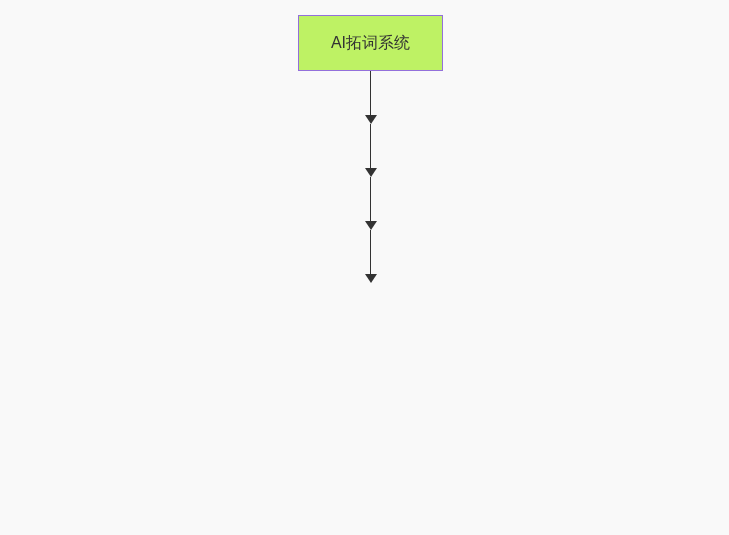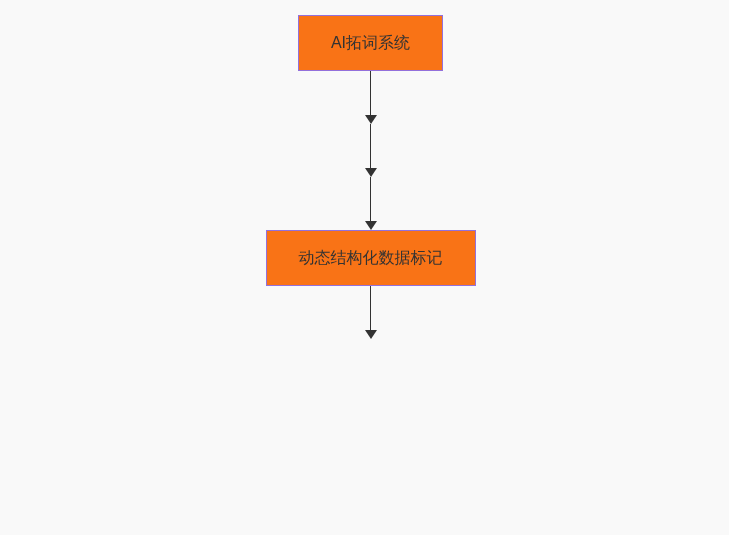--- a/index.html
+++ b/index.html
@@ -17,21 +17,21 @@
     width: 729px;
     height: 535px;
     box-sizing: border-box;
     padding-top: 15px;
     display: flex;
     flex-direction: column;
     align-items: center;
     transform: translateX(6px);
   }
   .node {
-    background: #f97316;
+    background: #bef264;
     border: 1px solid #9370DB;
     color: #333333;
     font-size: 16px;
     line-height: 24px;
     padding: 15px 32px;
     text-align: center;
     white-space: nowrap;
     box-sizing: border-box;
   }
   .edge {
@@ -72,23 +72,20 @@
     <div class="line"></div>
     <div class="arrowhead"></div>
   </div>
 
 
   <div class="edge">
     <div class="line"></div>
     <div class="arrowhead"></div>
   </div>
 
-  <div class="node">
-    <span>动态结构化数据标记</span>
-  </div>
 
   <div class="edge">
     <div class="line"></div>
     <div class="arrowhead"></div>
   </div>
 
 
 </div>
 
 </body></html>

